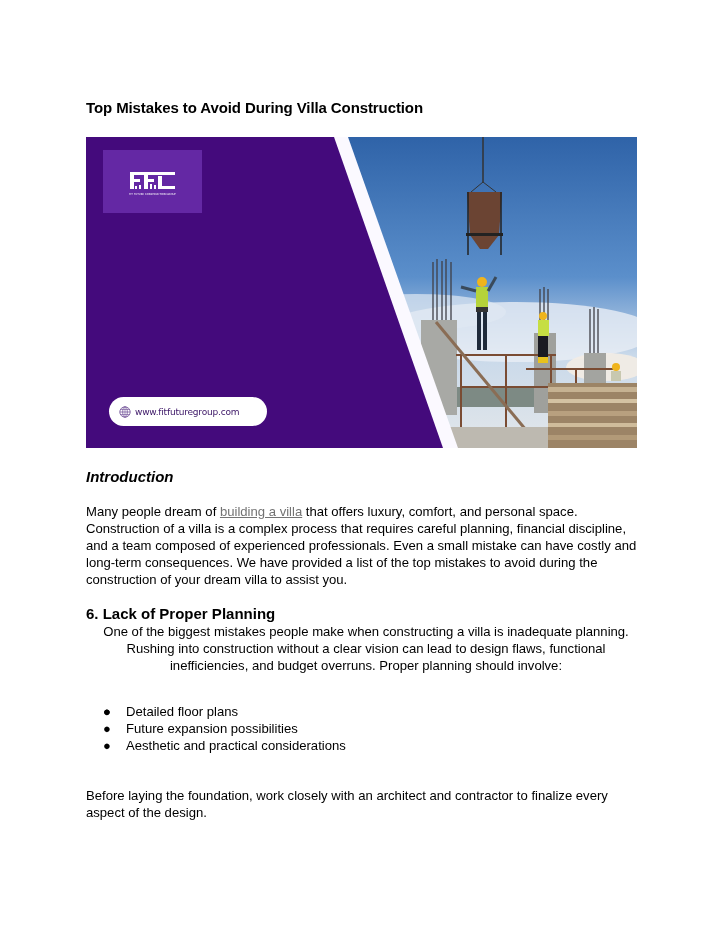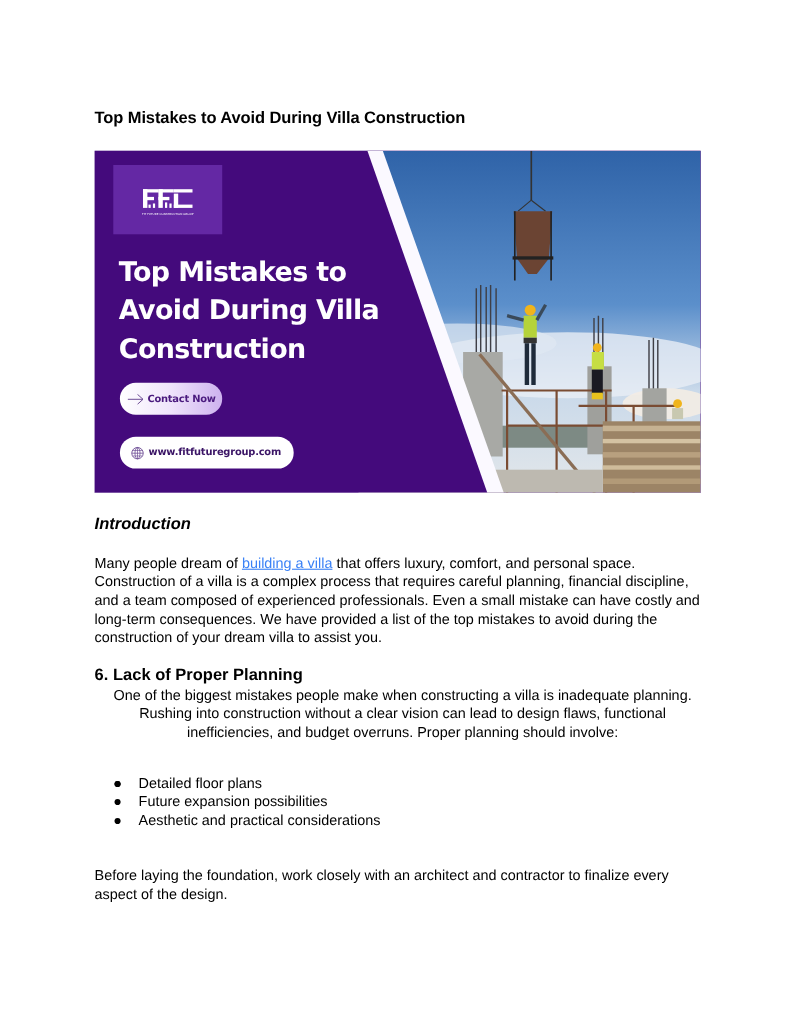--- a/index.html
+++ b/index.html
@@ -40,32 +40,32 @@
       font-family: "DejaVu Sans", sans-serif; font-weight: bold; font-size: 9px;
       color: #4a1a7e; margin-left: 3px; letter-spacing: -0.2px;
     }
 
     .website-pill {
       position: absolute; left: 23px; top: 260px; width: 158px; height: 29px;
       border-radius: 15px; background: #ffffff;
       display: flex; align-items: center; padding-left: 10px;
     }
     .website-pill .label {
-      font-family: "DejaVu Sans", sans-serif; font-weight: bold; font-size: 9px;
+      font-family: "DejaVu Sans", sans-serif; font-weight: normal; font-size: 9px;
       color: #3b1566; margin-left: 4px; letter-spacing: -0.2px;
     }
 
     h2.section {
       position: absolute; left: 86px; font-size: 15px; font-weight: bold;
     }
     .para {
       position: absolute; left: 86px; width: 560px;
       font-size: 13.1px; line-height: 17px; color: #000;
     }
-    .para a { color: #3b82f6; text-decoration: underline; }
+    .para a { color: #737373; text-decoration: underline; }
 
     .bullets { position: absolute; left: 86px; top: 703px; list-style: none; }
     .bullets li {
       position: relative; padding-left: 40px; font-size: 13.1px; line-height: 17px;
     }
     .bullets li .dot {
       position: absolute; left: 17px; top: 0; font-size: 13px;
     }
   </style>
 </head>
@@ -176,33 +176,21 @@
         <rect x="55" y="36" width="17" height="3"></rect>
         <rect x="32" y="36" width="2" height="3"></rect>
         <rect x="36" y="35" width="2" height="4"></rect>
         <rect x="47" y="34" width="2" height="5"></rect>
         <rect x="51" y="35" width="2" height="4"></rect>
       </g>
       <text x="49.5" y="45" text-anchor="middle" font-family="DejaVu Sans, sans-serif" font-size="2.6" fill="#ffffff">FIT FUTURE CONSTRUCTION GROUP</text>
     </svg>
   </div>
 
-  <div class="banner-heading">
-    <div>Top Mistakes to</div>
-    <div>Avoid During Villa</div>
-    <div>Construction</div>
-  </div>
-
-  <div class="contact-btn">
-    <svg width="15" height="10" viewBox="0 0 15 10">
-      <line x1="0" y1="5" x2="14" y2="5" stroke="#6b4a93" stroke-width="0.9"></line>
-      <polyline points="9,0.5 14,5 9,9.5" fill="none" stroke="#6b4a93" stroke-width="0.9"></polyline>
-    </svg>
-    <span class="label">Contact Now</span>
-  </div>
+
 
   <div class="website-pill">
     <svg width="12" height="12" viewBox="0 0 12 12">
       <circle cx="6" cy="6" r="5.2" fill="none" stroke="#6b4a93" stroke-width="0.8"></circle>
       <ellipse cx="6" cy="6" rx="2.3" ry="5.2" fill="none" stroke="#6b4a93" stroke-width="0.7"></ellipse>
       <line x1="0.8" y1="6" x2="11.2" y2="6" stroke="#6b4a93" stroke-width="0.7"></line>
       <line x1="1.6" y1="3.5" x2="10.4" y2="3.5" stroke="#6b4a93" stroke-width="0.6"></line>
       <line x1="1.6" y1="8.5" x2="10.4" y2="8.5" stroke="#6b4a93" stroke-width="0.6"></line>
       <line x1="6" y1="0.8" x2="6" y2="11.2" stroke="#6b4a93" stroke-width="0.6"></line>
     </svg>

